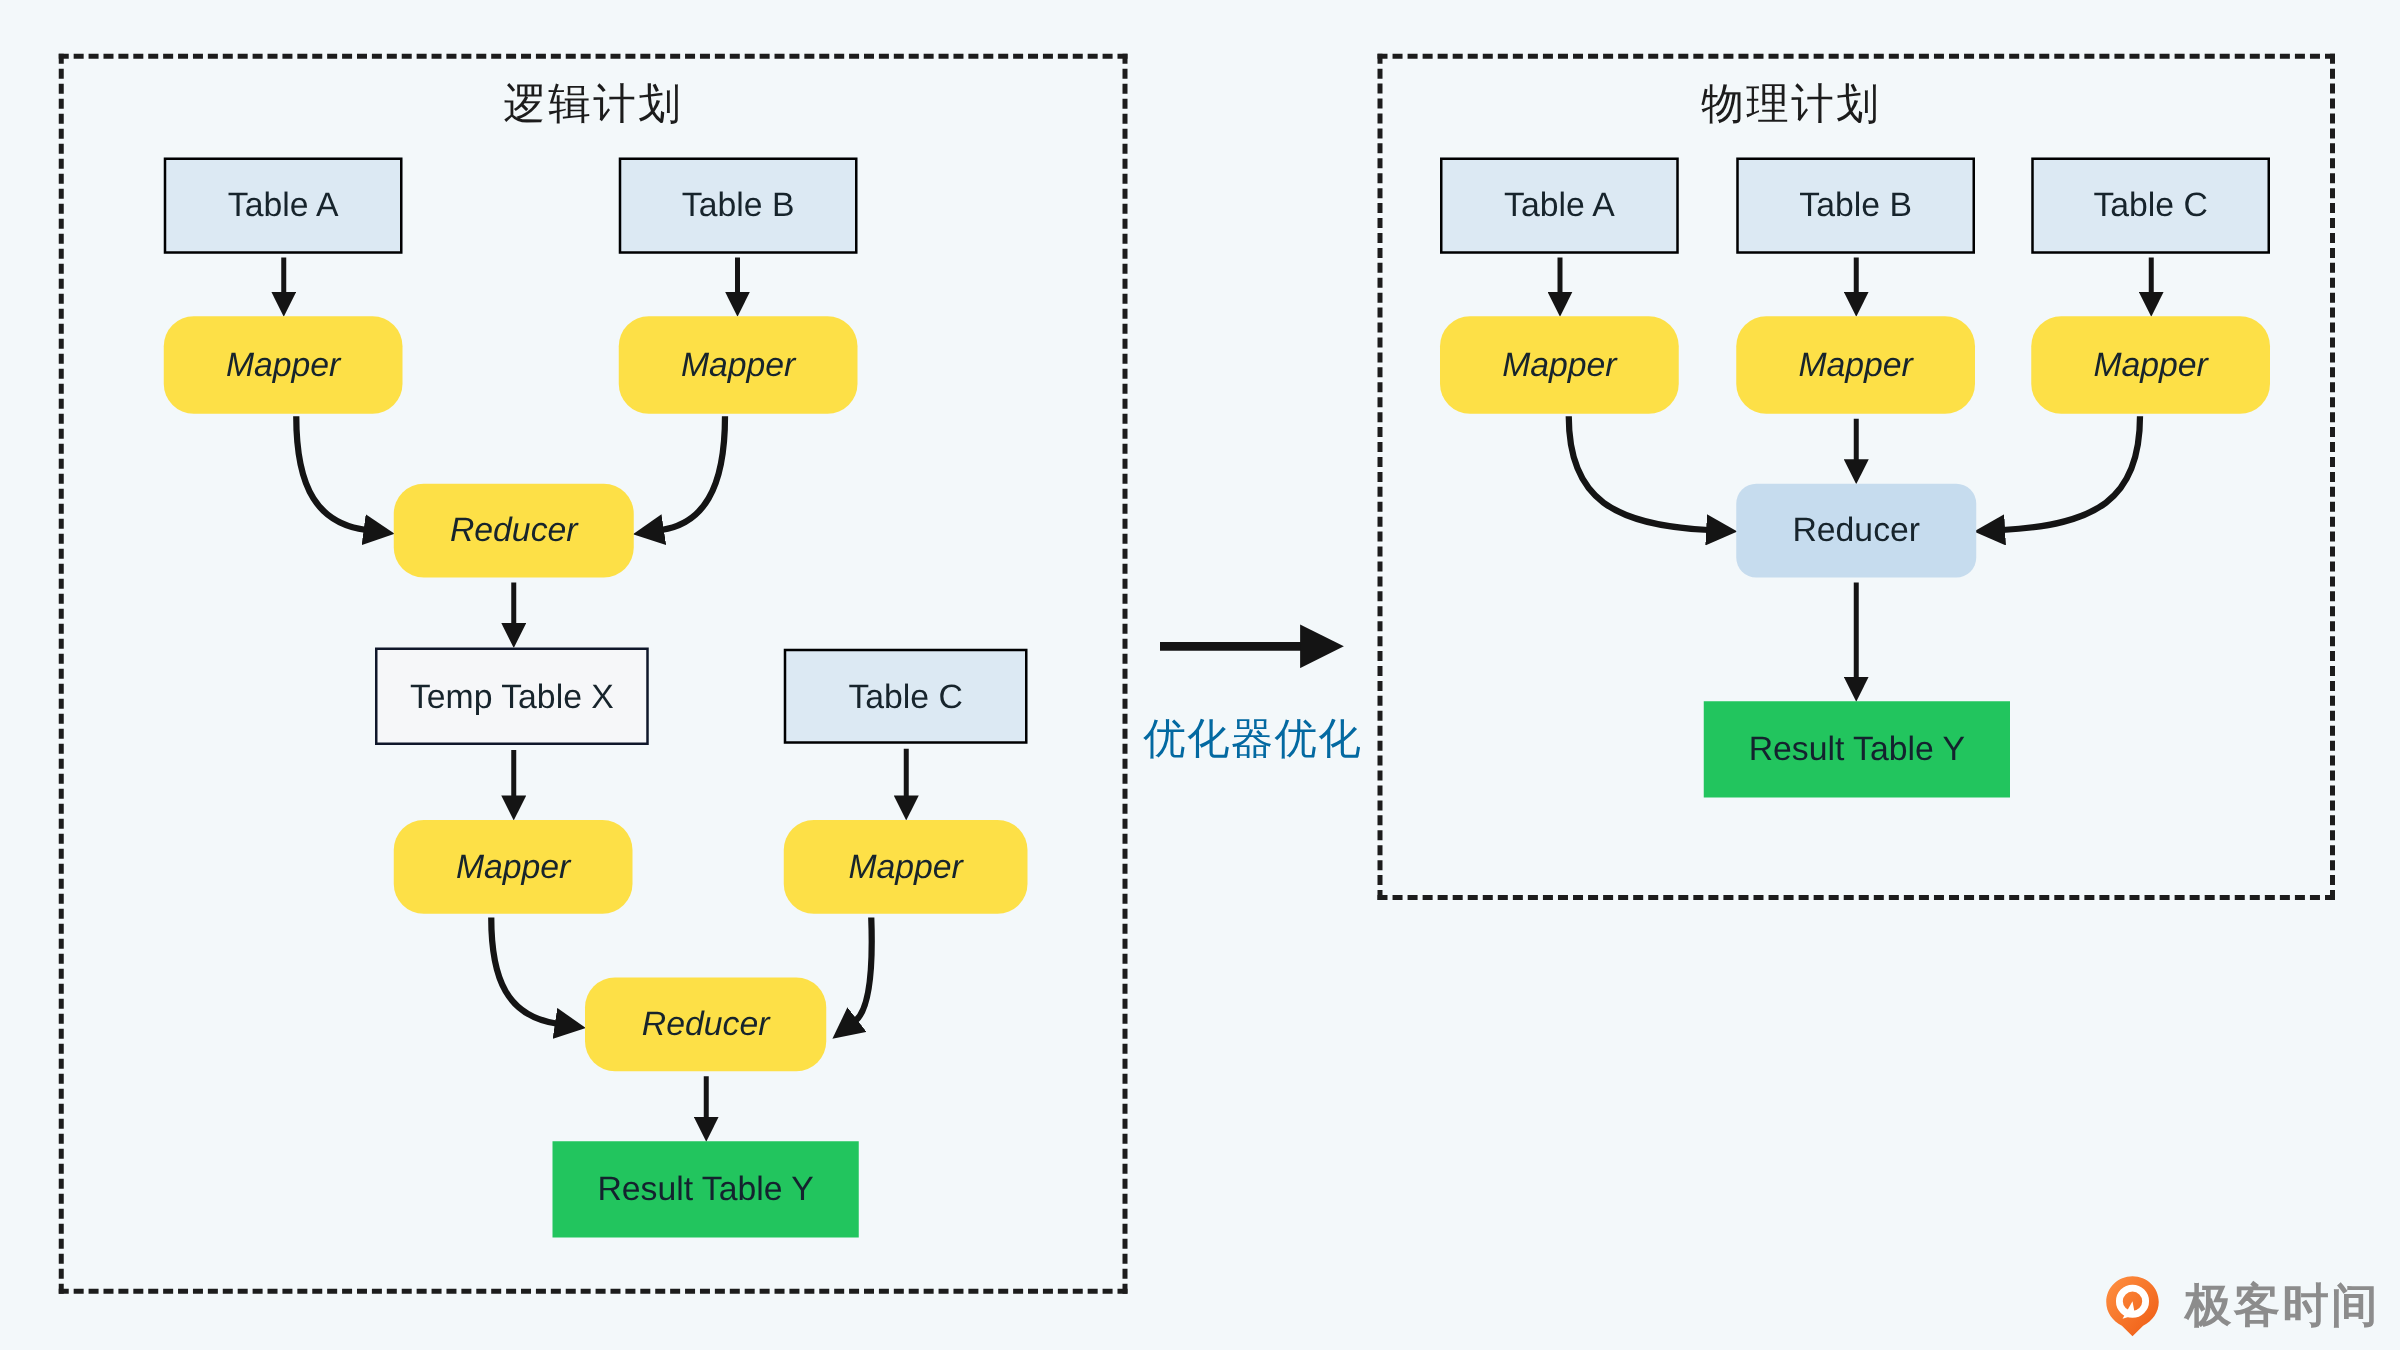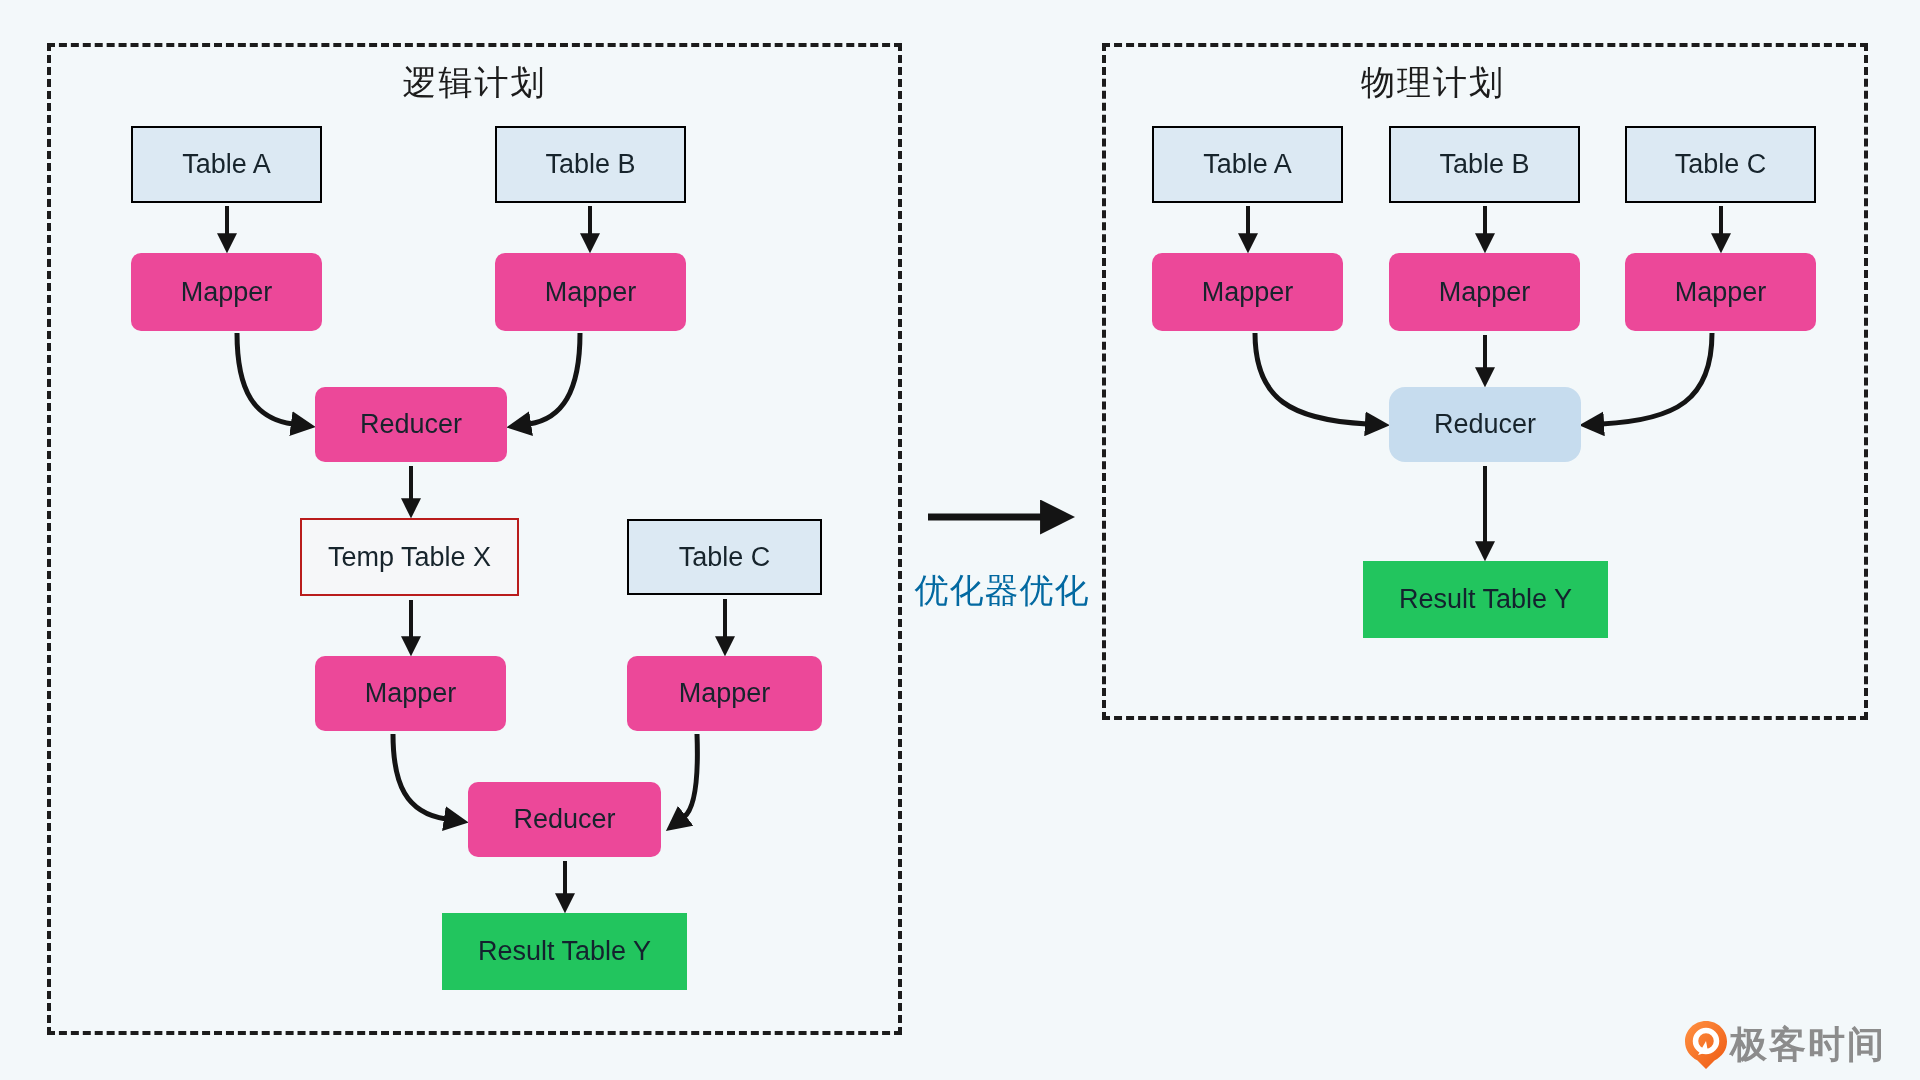--- a/index.html
+++ b/index.html
@@ -11,30 +11,30 @@
     position:absolute;border:4px dashed #1c1c1c;background:transparent;box-sizing:border-box;
   }
   .panel-title{
     position:absolute;text-align:center;font-size:34px;color:#1c1c1c;letter-spacing:2px;
   }
   .node{
     position:absolute;display:flex;align-items:center;justify-content:center;
     font-size:27px;color:#17242c;box-sizing:border-box;white-space:nowrap;
   }
   .tbl{background:#dce9f3;border:2px solid #000000;}
-  .proc{background:#ec4899;border-radius:10px;}
+  .proc{background:#fde047;border-radius:24px;font-style:italic;}
   .proc-light{background:#c6dcee;border-radius:16px;}
-  .temp{background:#f6f7f9;border:2px solid #b91c1c;}
+  .temp{background:#f6f7f9;border:2px solid #0f172a;}
   .result{background:#22c55e;color:#14222e;}
   .connectors{position:absolute;left:0;top:0;pointer-events:none;}
   .transform-label{
     position:absolute;text-align:center;font-size:34px;color:#0369a1;letter-spacing:1px;
   }
   .brand{
-    position:absolute;display:flex;align-items:center;gap:2px;
+    position:absolute;display:flex;align-items:center;gap:20px;
   }
   .brand-text{
     font-size:37px;color:#8c8c8c;font-weight:bold;letter-spacing:2px;
   }
 </style>
 </head>
 <body>
 
 <div class="stage">
 

